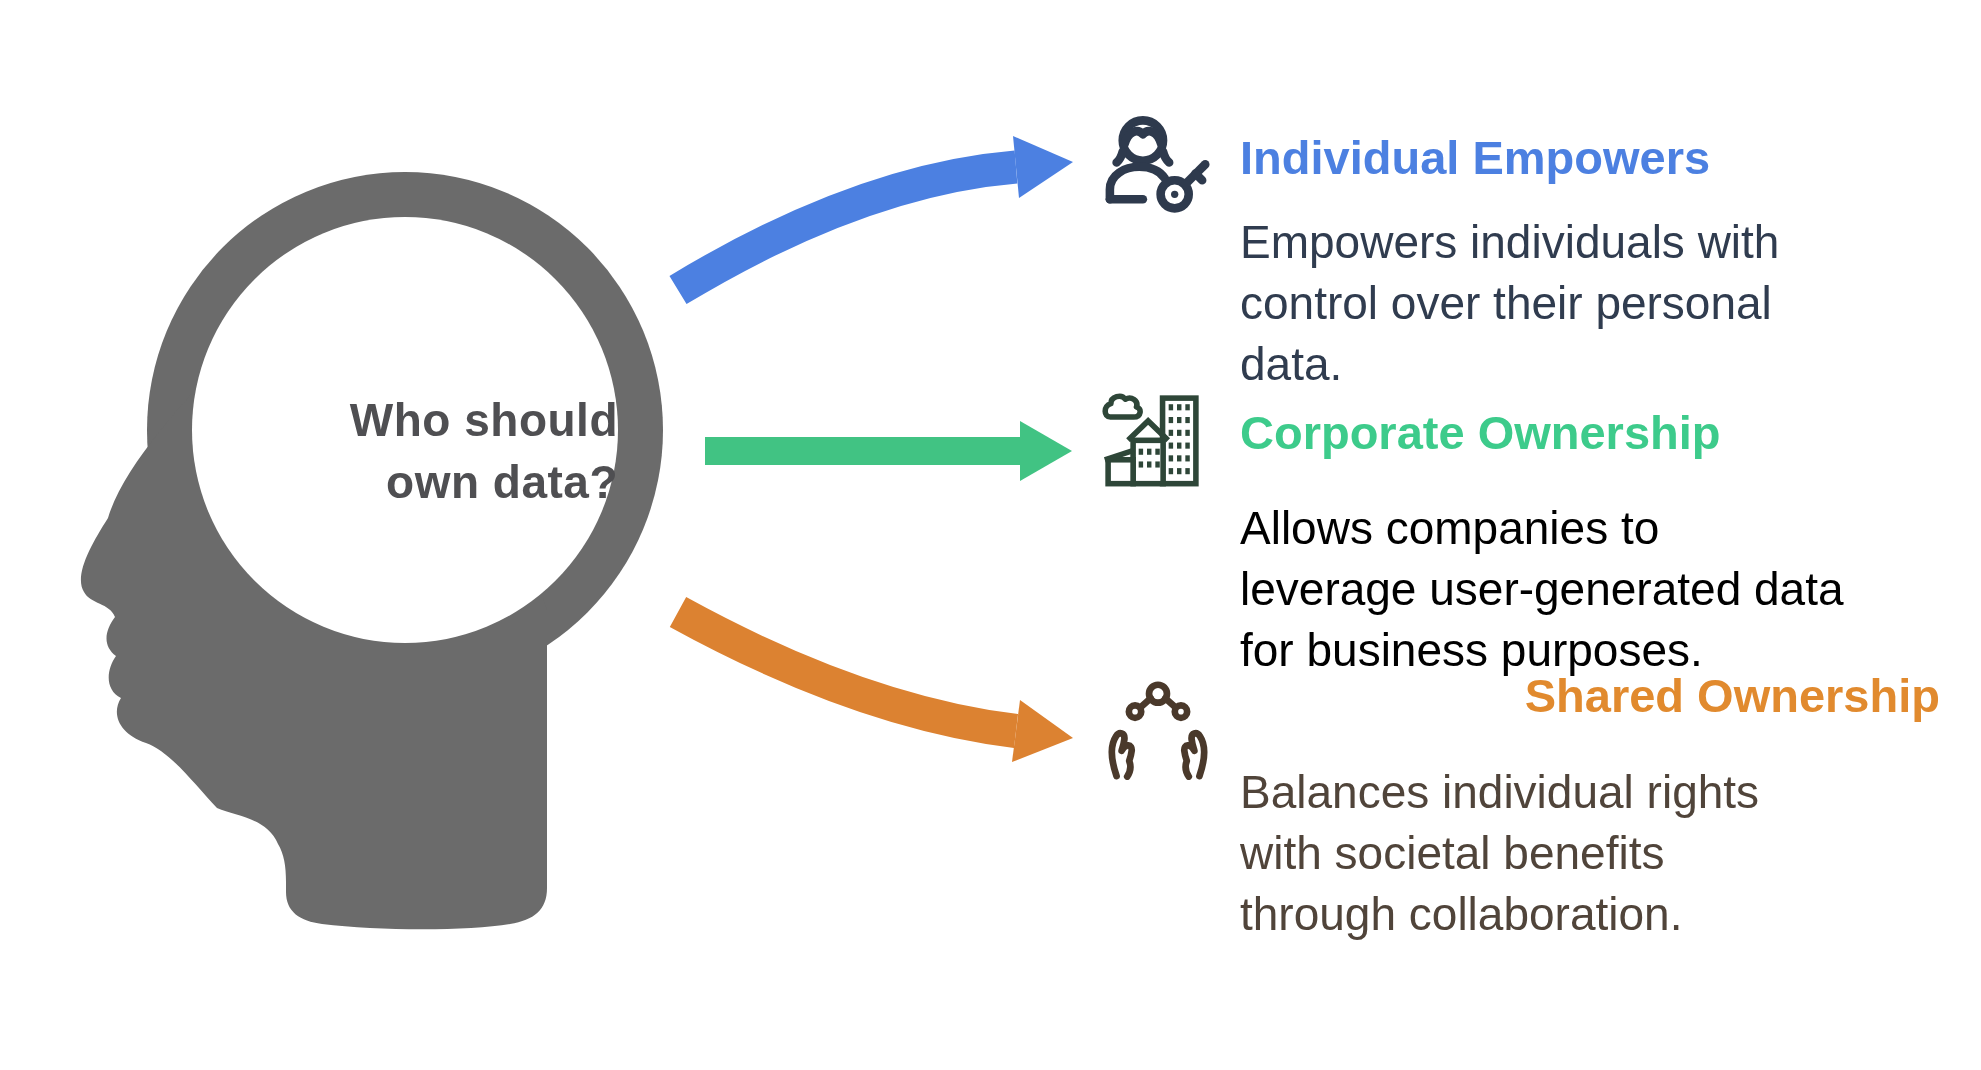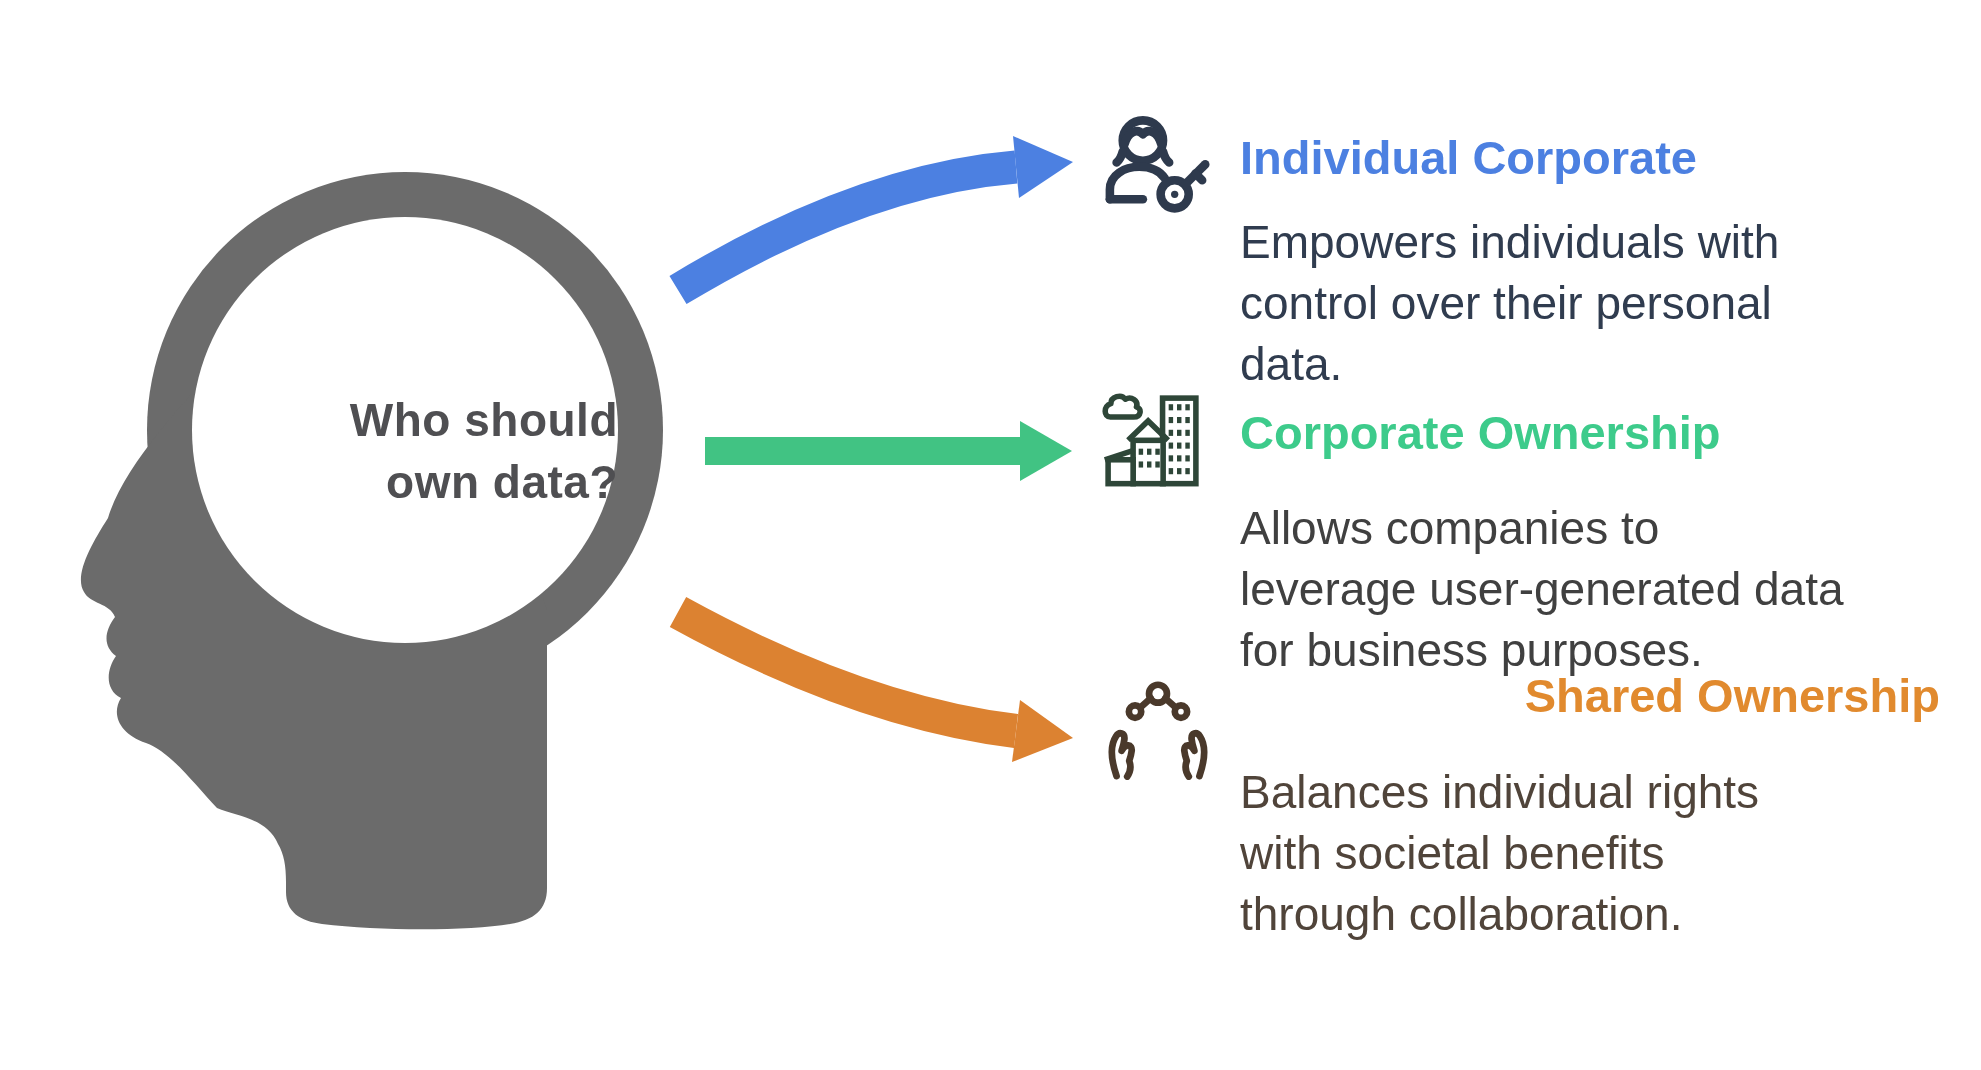--- a/index.html
+++ b/index.html
@@ -86,21 +86,21 @@
       <path d="M19.5,34 Q18,40 14.5,43"></path>
       <path d="M52.5,34 Q54,40 57.5,43"></path>
       <path d="M9,73 L9,65 C9,53 21,46.5 33,46.5 C43,46.5 50,50 54,56"></path>
       <path d="M9,73 L36,73"></path>
       <circle cx="62" cy="69" r="11.5"></circle>
       <circle cx="62" cy="69" r="3" fill="currentColor" stroke="none"></circle>
       <path d="M70.5,61 L87,44.5"></path>
       <path d="M79,52 L84.5,57.5"></path>
     </g>
   </svg>
-  <div id="heading-1" class="abs heading" style="color: rgb(76, 128, 225);">Individual Corporate</div>
+  <div id="heading-1" class="abs heading" style="color: rgb(76, 128, 225);">Individual Empowers</div>
   <div id="body-1" class="abs body-text" style="color: rgb(48, 60, 79);">Empowers individuals with
 control over their personal
 data.</div>
 
   <svg id="icon-2" class="abs icon-box" viewBox="0 0 100 90" style="color: rgb(46, 70, 56);">
     <g fill="none" stroke="currentColor" stroke-width="5">
       <rect x="55" y="5.5" width="30" height="77"></rect>
       <g fill="currentColor" stroke="none">
         <rect x="60.5" y="11" width="4" height="5.5"></rect>
           <rect x="68" y="11" width="4" height="5.5"></rect>
@@ -130,21 +130,21 @@
         <rect x="33.5" y="62.5" width="4" height="5.5"></rect>
           <rect x="41" y="62.5" width="4" height="5.5"></rect>
           <rect x="48.5" y="62.5" width="4" height="5.5"></rect>
       </g>
       <rect x="6" y="61" width="22.5" height="21.5" fill="#ffffff"></rect>
       <path d="M3,61 L29,52.5"></path>
       <path d="M8,22.5 C2,22.5 1.5,12.5 8.5,10.5 C8.5,4 18,1.5 21.5,6.5 C27,3.5 33.5,8 31.5,13.5 C36.5,14.5 36,22.5 29,22.5 Z" stroke-linejoin="round"></path>
     </g>
   </svg>
   <div id="heading-2" class="abs heading" style="color: rgb(61, 203, 139);">Corporate Ownership</div>
-  <div id="body-2" class="abs body-text" style="color: #404040;">Allows companies to
+  <div id="body-2" class="abs body-text" style="color: #000000;">Allows companies to
 leverage user-generated data
 for business purposes.</div>
 
   <svg id="icon-3" class="abs icon-box" viewBox="0 0 100 90" style="color: rgb(74, 57, 43);">
     <g fill="none" stroke="currentColor" stroke-width="6" stroke-linecap="round" stroke-linejoin="round">
       <circle cx="50" cy="13.5" r="8"></circle>
       <circle cx="29.5" cy="29.5" r="5.5"></circle>
       <circle cx="70.5" cy="29.5" r="5.5"></circle>
       <path d="M43.5,17.5 L34.5,25.5"></path>
       <path d="M56.5,17.5 L65.5,25.5"></path>

